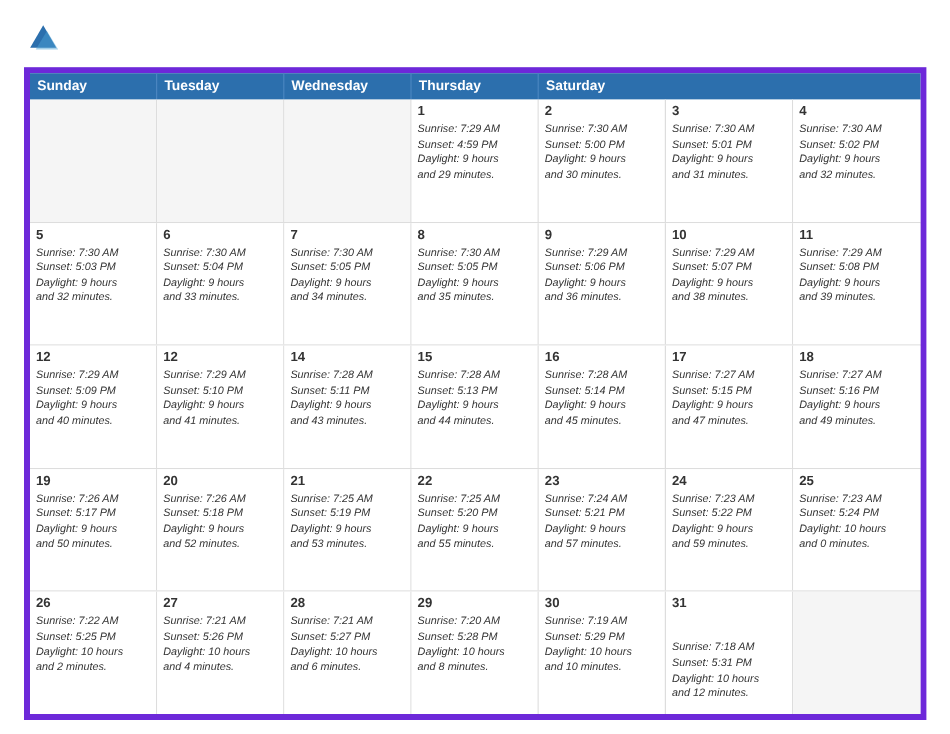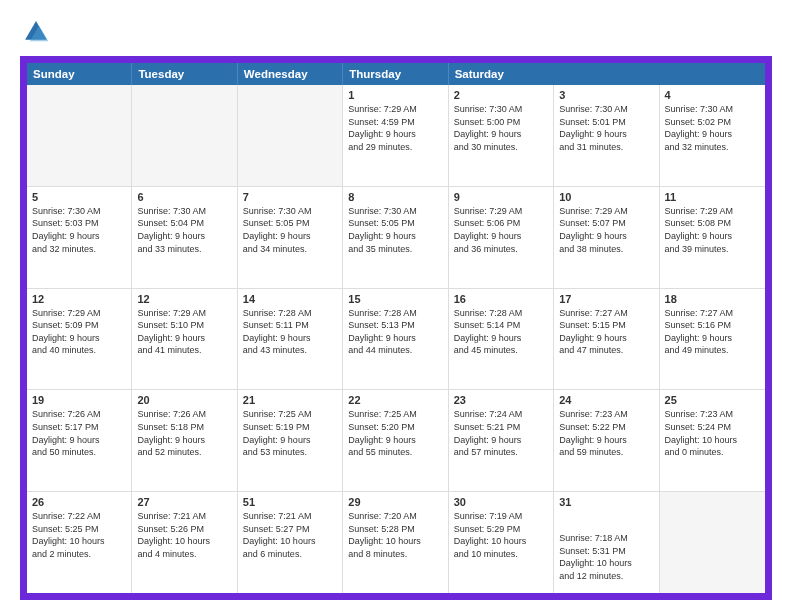--- a/index.html
+++ b/index.html
@@ -57,21 +57,21 @@
       line-height: 1.1;
     }
     .title-location {
       font-size: 14px;
       color: #555;
     }
     .calendar {
       flex: 1;
       display: flex;
       flex-direction: column;
-      border: 7px solid #6d28d9;
+      border: 5px solid #6d28d9;
     }
     .cal-header {
       display: grid;
       grid-template-columns: repeat(7, 1fr);
       background: #2c6fad;
     }
     .cal-header-cell {
       color: #fff;
       font-size: 11.5px;
       font-weight: bold;
@@ -105,20 +105,21 @@
     .day-num {
       font-size: 11px;
       font-weight: bold;
       color: #333;
       margin-bottom: 2px;
     }
     .cell-text {
       font-size: 9px;
       line-height: 1.4;
       color: #333;
+      font-style: italic;
     }
   </style>
 </head>
 <body>
 
 <div class="page">
   <div class="header">
     <div class="logo">
       <svg class="logo-icon" viewBox="0 0 36 36">
         <polygon points="18,4 32,28 4,28" fill="#2c6fad"></polygon>
@@ -339,21 +340,21 @@
 and 2 minutes.</div>
           </div>
           <div class="cal-cell">
             <div class="day-num">27</div>
             <div class="cell-text" style="white-space: pre-line;">Sunrise: 7:21 AM
 Sunset: 5:26 PM
 Daylight: 10 hours
 and 4 minutes.</div>
           </div>
           <div class="cal-cell">
-            <div class="day-num">51</div>
+            <div class="day-num">28</div>
             <div class="cell-text" style="white-space: pre-line;">Sunrise: 7:21 AM
 Sunset: 5:27 PM
 Daylight: 10 hours
 and 6 minutes.</div>
           </div>
           <div class="cal-cell">
             <div class="day-num">29</div>
             <div class="cell-text" style="white-space: pre-line;">Sunrise: 7:20 AM
 Sunset: 5:28 PM
 Daylight: 10 hours

